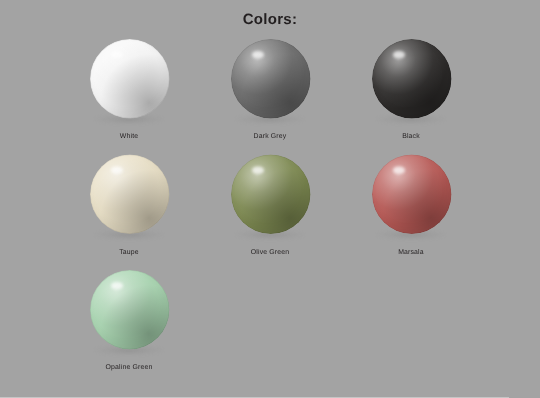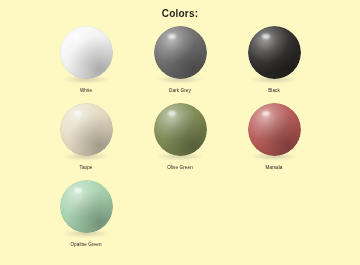--- a/index.html
+++ b/index.html
@@ -144,21 +144,21 @@
     line-height: 6px;
     color: #231f20;
     text-align: center;
     letter-spacing: 0.1px;
     white-space: nowrap;
   }
 </style>
 </head>
 <body>
 
-<div class="page" style="background: #fef9c3;">
+<div class="page" style="background: #a3a3a3;">
 
   <h1 class="page-title" style="color: rgb(35, 31, 32);">Colors:</h1>
 
   <div class="swatch-grid">
 
     <div class="swatch-cell">
       <div class="sphere-wrap">
         <div class="sphere-shadow"></div>
         <div class="sphere">
           <div class="body" style="background: rgb(247, 247, 247);"></div>

